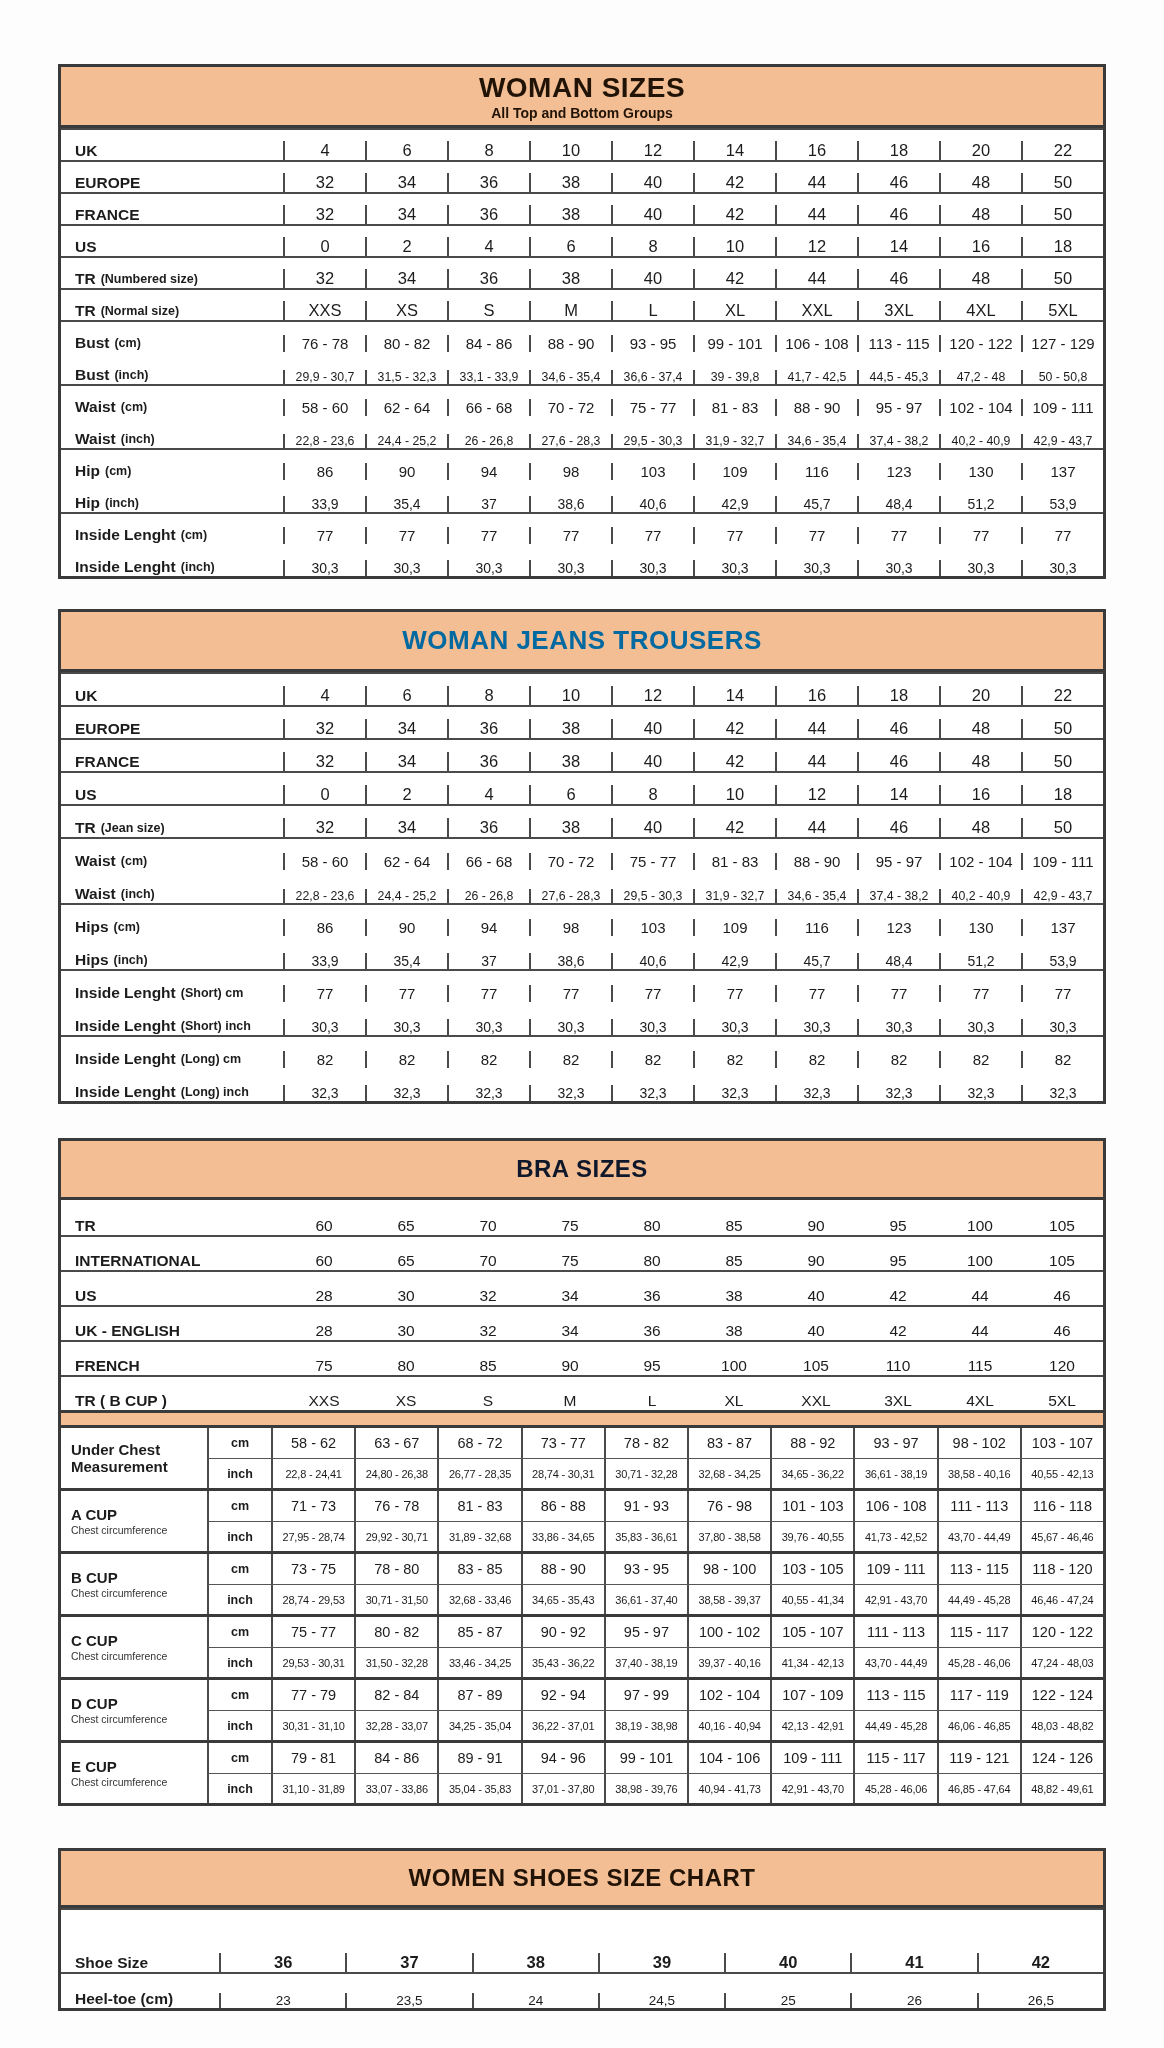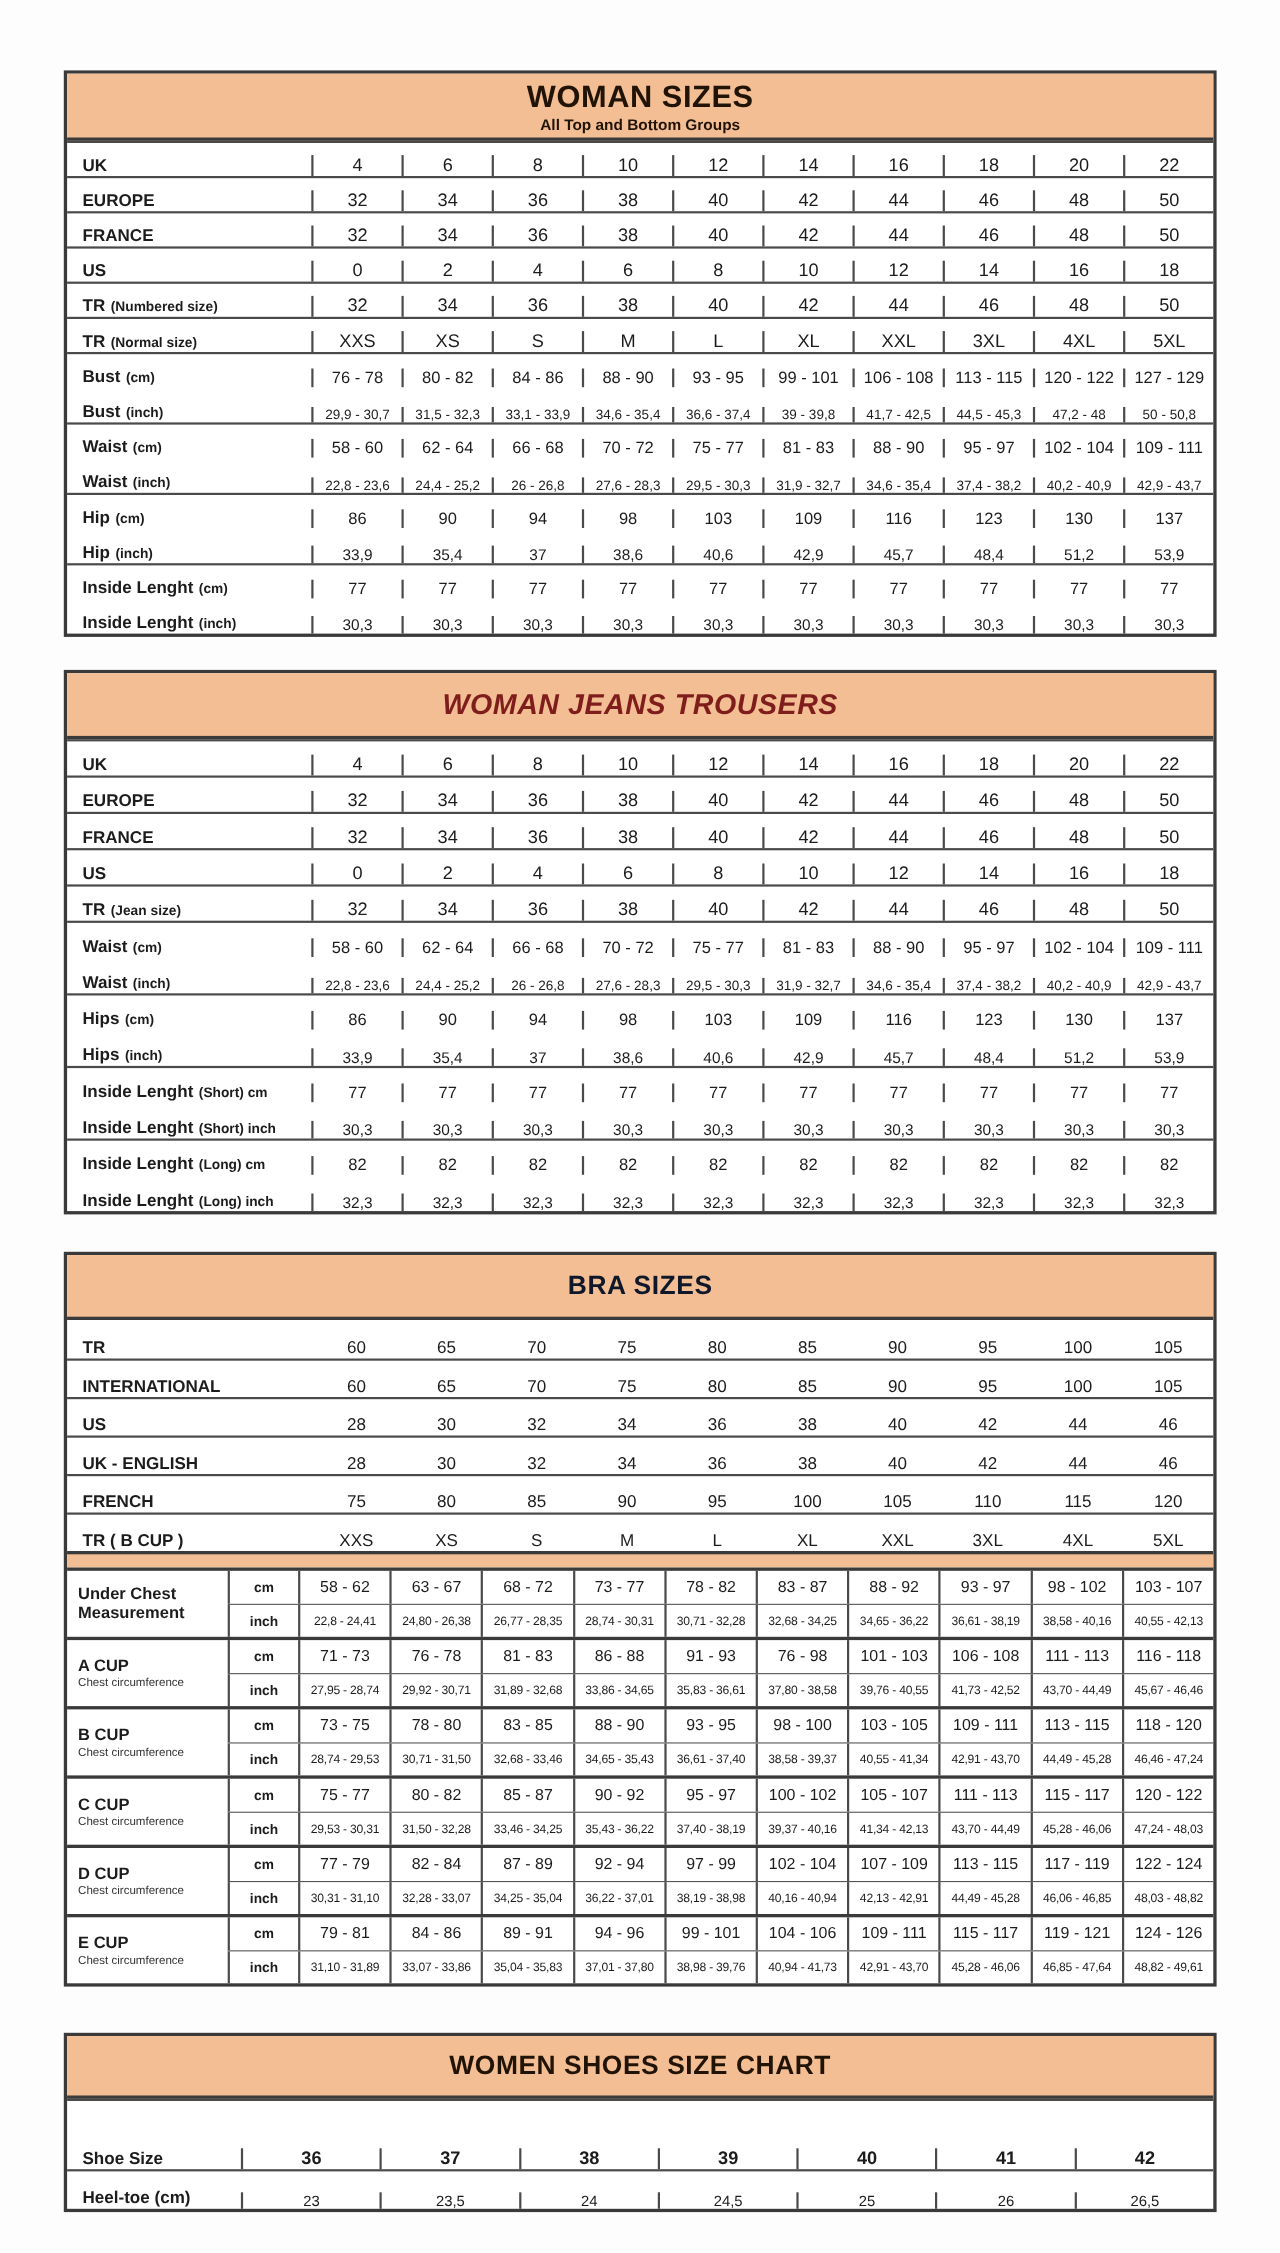--- a/index.html
+++ b/index.html
@@ -271,21 +271,21 @@
           <div class="vcell v-in">30,3</div>
           <div class="vcell v-in">30,3</div>
           <div class="vcell v-in">30,3</div>
           <div class="vcell v-in">30,3</div>
         </div>
       </div>
     </div>
     <div class="gap2">
       <div class="table tbl-woman-jeans-trousers">
         <div class="thead" style="background: rgb(243, 190, 147);">
-          <div class="t-title" style="color: #7f1d1d; font-style: italic;">WOMAN JEANS TROUSERS</div>
+          <div class="t-title" style="color: #0369a1;">WOMAN JEANS TROUSERS</div>
         </div>
         <div class="trow">
           <div class="lcell">
             <div>UK</div>
           </div>
           <div class="vcell v-lg">4</div>
           <div class="vcell v-lg">6</div>
           <div class="vcell v-lg">8</div>
           <div class="vcell v-lg">10</div>
           <div class="vcell v-lg">12</div>

